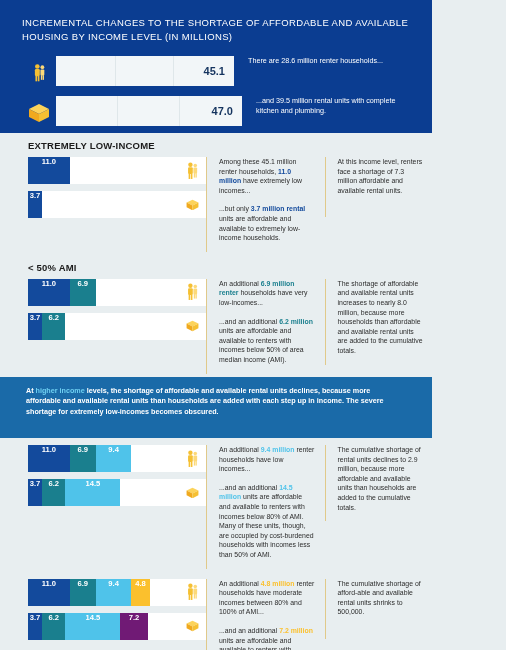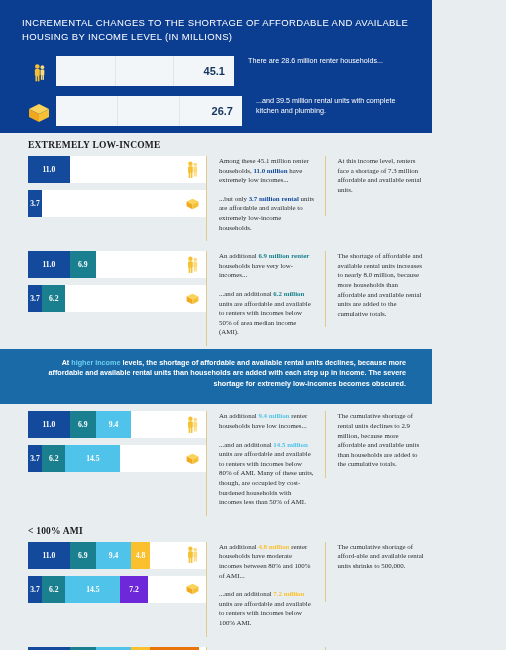--- a/index.html
+++ b/index.html
@@ -46,37 +46,37 @@
   }
   .hdr-bar::before { left: 33%; }
   .hdr-bar::after  { left: 66%; }
   .hdr-val { font-size: 11px; font-weight: bold; color: #14335e; position: relative; z-index: 2; }
   .hdr-note {
     color: #ffffff; font-size: 7.2px; line-height: 10px;
     padding-left: 14px; flex: 1;
   }
 
   
-  .section { position: relative; padding: 7px 0 3px 0; font-family: Liberation Serif, serif; }
+  .section { position: relative; padding: 7px 0 3px 0; }
   .sect-title {
     font-size: 9.5px; font-weight: bold; color: #1b1b1b;
     letter-spacing: .2px; margin: 0 0 6px 28px;
   }
   .chart-col { width: 212px; padding-left: 28px; }
   .bar-shell {
     position: relative;
     height: 27px;
     background: #ffffff;
     margin-bottom: 7px;
     display: flex; align-items: stretch;
     width: 178px;
   }
   .bar-shell .track { display: flex; height: 100%; }
   .seg {
-    display: flex; align-items: center; justify-content: center;
+    display: flex; justify-content: center;
     color: #ffffff; font-size: 7.6px; font-weight: bold;
     overflow: hidden; white-space: nowrap;
   }
   .bar-icon {
     position: absolute; right: 7px; top: 50%; transform: translateY(-50%);
     width: 14px; height: 18px; display: flex; align-items: center; justify-content: center;
   }
 
   
   .row3 { display: flex; align-items: flex-start; }
@@ -93,22 +93,21 @@
     min-height: 60px;
   }
   .para { margin-bottom: 9px; }
   .hl { font-weight: bold; }
 
   
   .banner {
     background: #1a6aa8;
     color: #ffffff;
     font-size: 7.2px; font-weight: bold; line-height: 10.5px;
-    padding: 9px 26px 15px 26px;
-    text-align: right;
+    padding: 9px 26px 21px 26px;
   }
   .banner .lt { color: #6fd0f2; }
 </style>
 </head>
 <body>
 
 <div class="page">
 
   <div class="header">
     <div class="header-title">INCREMENTAL CHANGES TO THE SHORTAGE OF AFFORDABLE AND AVAILABLE HOUSING BY INCOME LEVEL (IN MILLIONS)</div>
@@ -133,21 +132,21 @@
         </div>
         <div class="hdr-row">
           <div class="hdr-icon">
             <svg viewBox="0 0 22 20" width="22" height="20.240000000000002" aria-hidden="true">
               <polygon points="11,1 21,6 11,11 1,6" fill="#fcd35a"></polygon>
               <polygon points="1,6 11,11 11,19 1,14" fill="#f0a91e"></polygon>
               <polygon points="21,6 11,11 11,19 21,14" fill="#f5c033"></polygon>
             </svg>
           </div>
           <div class="hdr-bar" style="width: 186px;">
-            <span class="hdr-val">26.7</span>
+            <span class="hdr-val">47.0</span>
           </div>
           <div class="hdr-note">...and 39.5 million rental units with complete kitchen and plumbing.</div>
         </div>
       </div>
   </div>
 
   <div id="sections-host">
       <div class="section">
         <div class="sect-title">EXTREMELY LOW-INCOME</div>
         <div class="row3">
@@ -189,20 +188,21 @@
           <div class="mid-col">
             <div class="para"><span>Among these 45.1 million renter households, </span><span class="hl" style="color: rgb(19, 74, 156);">11.0 million</span><span> have extremely low incomes...</span></div>
             <div class="para"><span>...but only </span><span class="hl" style="color: rgb(19, 74, 156);">3.7 million rental</span><span> units are affordable and available to extremely low-income households.</span></div>
           </div>
           <div class="right-col">
             <div class="para">At this income level, renters face a shortage of 7.3 million affordable and available rental units.</div>
           </div>
         </div>
       </div>
       <div class="section">
+        <div class="sect-title">&lt; 50% AMI</div>
         <div class="row3">
           <div class="chart-col">
             <div class="bar-shell">
               <div class="track">
                 <div class="seg" style="background: rgb(19, 74, 156); width: 41.6596px;">
                   <span>11.0</span>
                 </div>
                 <div class="seg" style="background: rgb(26, 127, 142); width: 26.1319px;">
                   <span>6.9</span>
                 </div>
@@ -300,21 +300,20 @@
           <div class="mid-col">
             <div class="para"><span>An additional </span><span class="hl" style="color: rgb(79, 195, 234);">9.4 million</span><span> renter households have low incomes...</span></div>
             <div class="para"><span>...and an additional </span><span class="hl" style="color: rgb(79, 195, 234);">14.5 million</span><span> units are affordable and available to renters with incomes below 80% of AMI. Many of these units, though, are occupied by cost-burdened households with incomes less than 50% of AMI.</span></div>
           </div>
           <div class="right-col">
             <div class="para">The cumulative shortage of rental units declines to 2.9 million, because more affordable and available units than households are added to the cumulative totals.</div>
           </div>
         </div>
       </div>
       <div class="section">
-        <div class="sect-title">&lt; 100% AMI</div>
         <div class="row3">
           <div class="chart-col">
             <div class="bar-shell">
               <div class="track">
                 <div class="seg" style="background: rgb(19, 74, 156); width: 41.6596px;">
                   <span>11.0</span>
                 </div>
                 <div class="seg" style="background: rgb(26, 127, 142); width: 26.1319px;">
                   <span>6.9</span>
                 </div>
@@ -342,21 +341,21 @@
               <div class="track">
                 <div class="seg" style="background: rgb(19, 74, 156); width: 14.0128px;">
                   <span>3.7</span>
                 </div>
                 <div class="seg" style="background: rgb(26, 127, 142); width: 23.4809px;">
                   <span>6.2</span>
                 </div>
                 <div class="seg" style="background: rgb(79, 195, 234); width: 54.9149px;">
                   <span>14.5</span>
                 </div>
-                <div class="seg" style="background: #6d28d9; width: 27.2681px;">
+                <div class="seg" style="background: #701a75; width: 27.2681px;">
                   <span>7.2</span>
                 </div>
               </div>
               <div class="bar-icon">
                 <svg viewBox="0 0 22 20" width="13" height="11.96" aria-hidden="true">
                   <polygon points="11,1 21,6 11,11 1,6" fill="#fcd35a"></polygon>
                   <polygon points="1,6 11,11 11,19 1,14" fill="#f0a91e"></polygon>
                   <polygon points="21,6 11,11 11,19 21,14" fill="#f5c033"></polygon>
                 </svg>
               </div>

